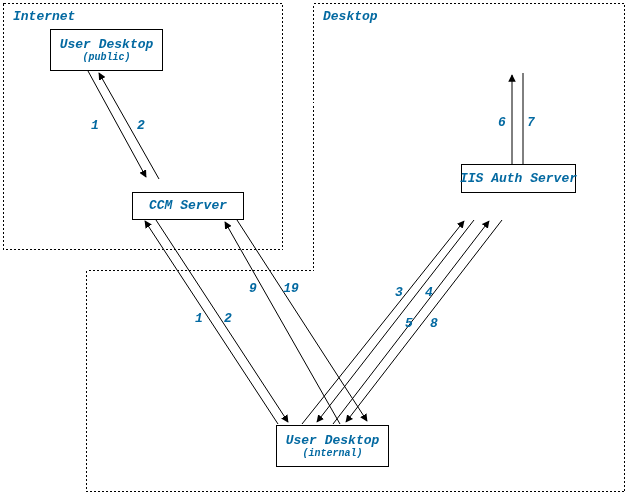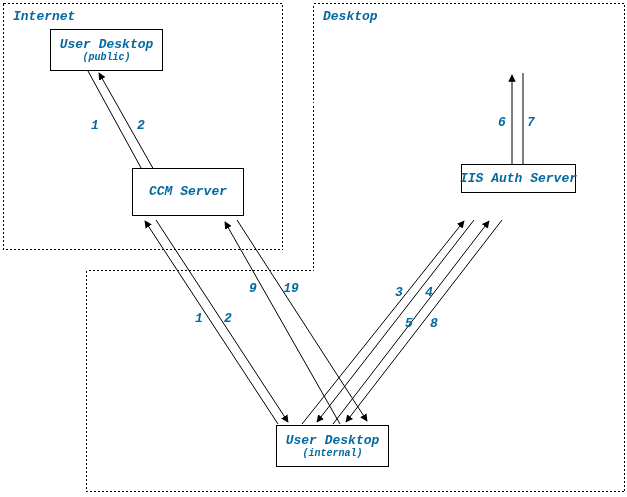--- a/index.html
+++ b/index.html
@@ -56,21 +56,21 @@
   </svg>
 
   <div class="zone-label" style="left:11px;top:9px">Internet</div>
   <div class="zone-label" style="left:321px;top:9px">Desktop</div>
 
   <div class="node" style="left:50px;top:29px;width:113px;height:42px">
     <div class="node-label">User Desktop</div>
     <div class="node-sublabel">(public)</div>
   </div>
 
-  <div class="node" style="left:132px;top:168px;width:112px;height:48px">
+  <div class="node" style="left:132px;top:192px;width:112px;height:28px">
     <div class="node-label">CCM Server</div>
   </div>
 
 
   <div class="node" style="left:461px;top:164px;width:115px;height:29px">
     <div class="node-label">IIS Auth Server</div>
   </div>
 
   <div class="node" style="left:276px;top:425px;width:113px;height:42px">
     <div class="node-label">User Desktop</div>

